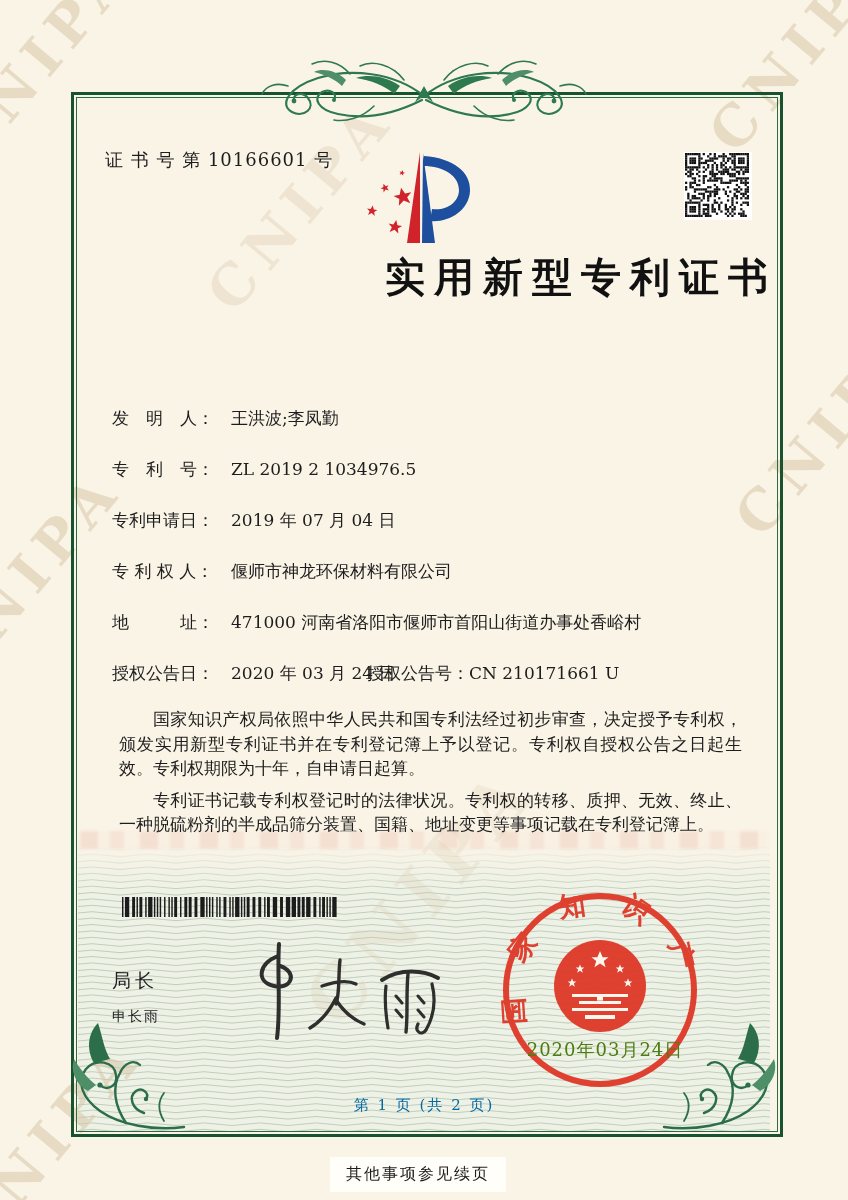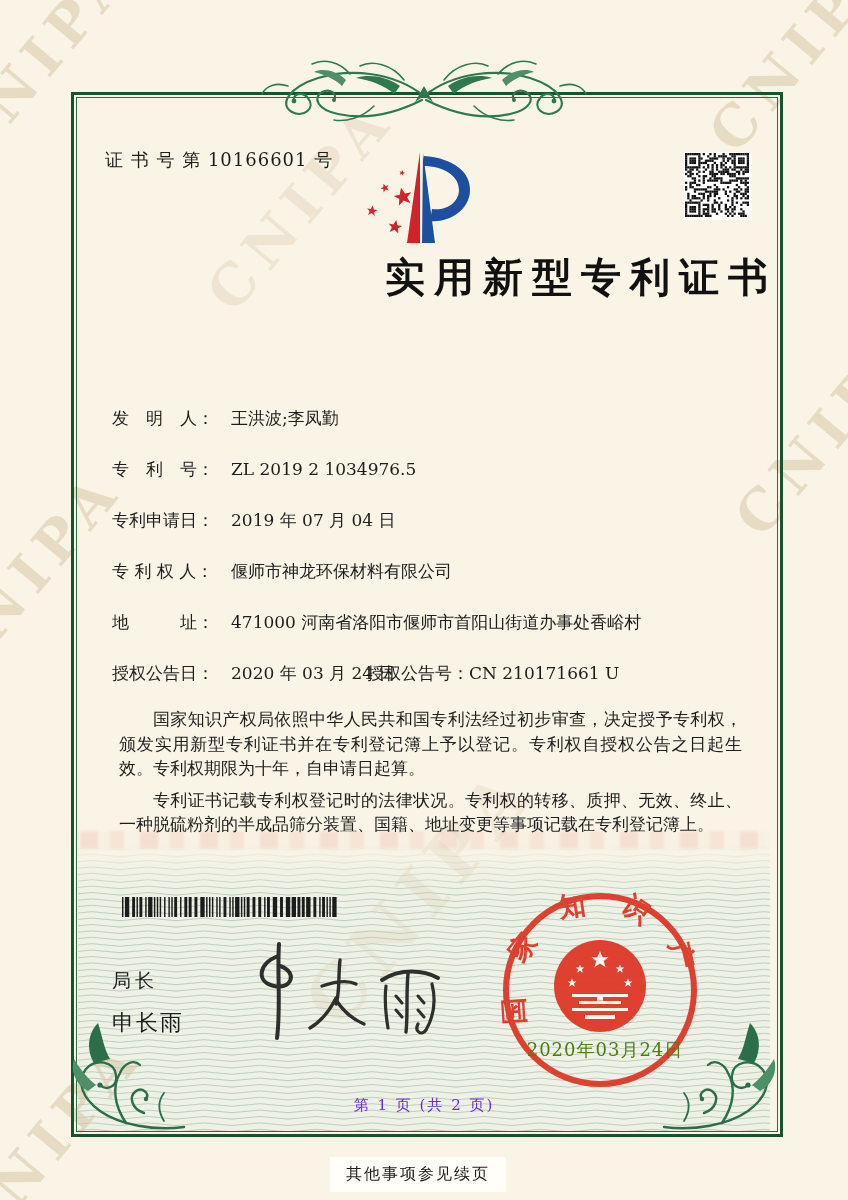--- a/index.html
+++ b/index.html
@@ -41,29 +41,29 @@
   .row .lab{display:inline-block;width:119px;white-space:pre;vertical-align:top;}
   .row .val{display:inline-block;white-space:pre-wrap;max-width:515px;vertical-align:top;}
   .grant .lab2{position:absolute;left:255px;top:0;white-space:pre;}
 
   .paras{position:absolute;left:112px;top:700px;width:637px;font-size:17px;line-height:24.5px;
          text-align:justify;}
   .paras p{margin:7px;text-indent:2em;}
 
   .barcode{position:absolute;left:122px;top:897px;}
   .signer-role{position:absolute;left:112px;top:968px;font-size:19px;letter-spacing:4px;}
-  .signer-name{position:absolute;left:112px;top:1008px;font-size:22px;letter-spacing:2px;}
+  .signer-name{position:absolute;left:112px;top:1008px;font-size:14px;letter-spacing:2px;}
   .signature{position:absolute;left:248px;top:938px;}
 
   .seal{position:absolute;left:495px;top:885px;mix-blend-mode:multiply;opacity:.95;}
   .seal-date{position:absolute;left:520px;top:1038px;width:170px;text-align:center;
              font-size:18px;letter-spacing:1px;color:#4d7c0f;z-index:6;}
 
   .page-num{position:absolute;left:71px;top:1096px;width:706px;text-align:center;
-            font-size:15px;letter-spacing:2px;color:#6d28d9;}
+            font-size:15px;letter-spacing:2px;color:#0369a1;}
 
   .cont-box{position:absolute;left:330px;top:1157px;background:#fffef8;padding:7px 16px;
             font-size:16px;letter-spacing:2px;z-index:5;}
 
   .ornament{position:absolute;z-index:6;pointer-events:none;}
   svg text{font-family:"DejaVu Serif",serif;}
 </style>
 </head>
 <body>
 

